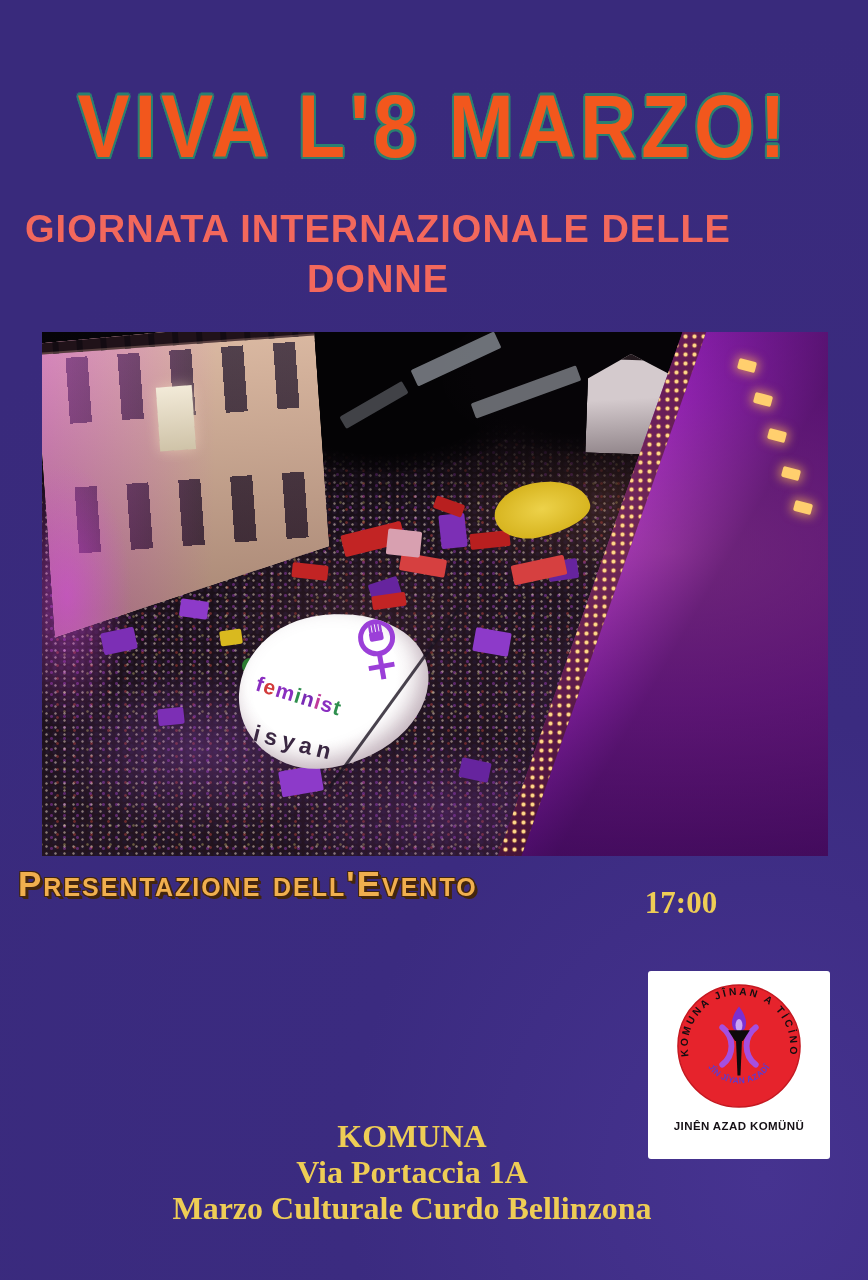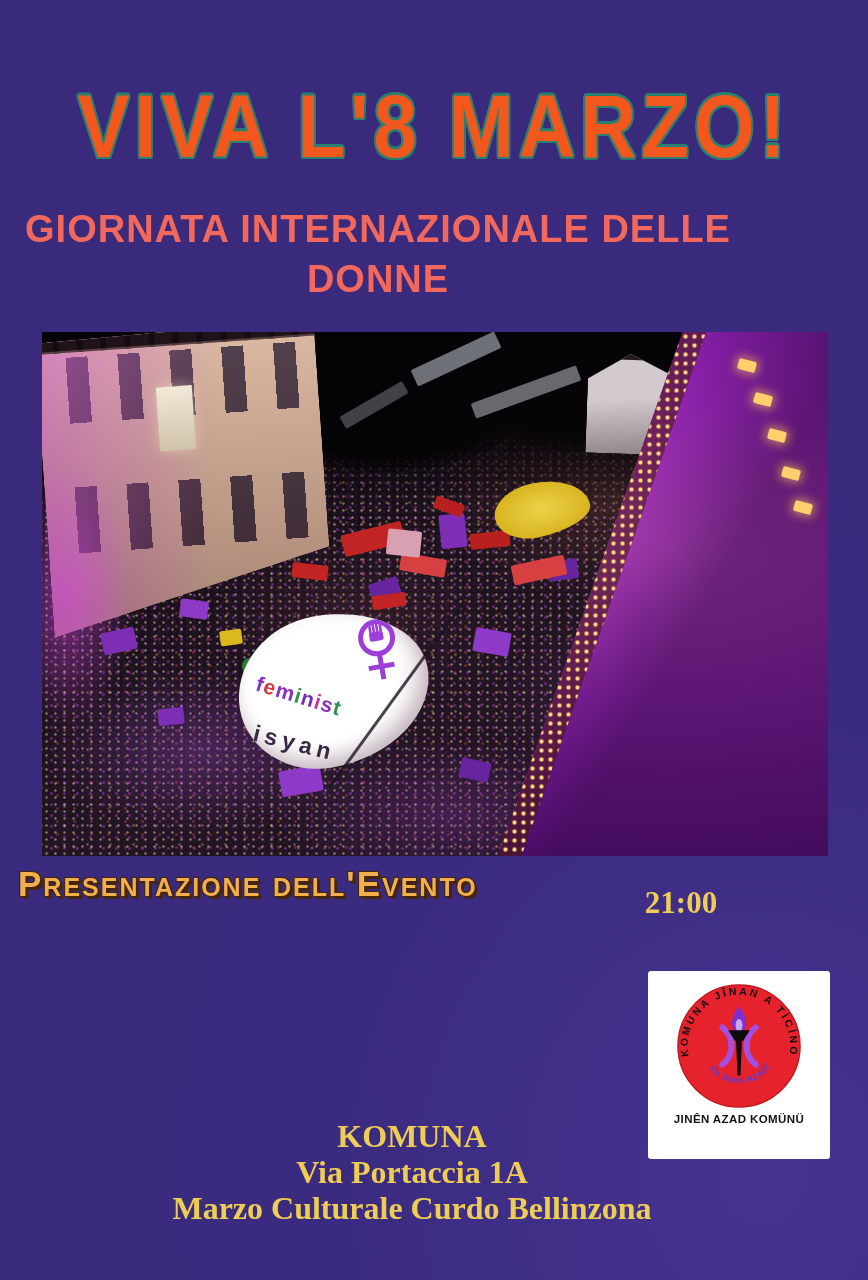--- a/index.html
+++ b/index.html
@@ -86,21 +86,21 @@
   .heading{
     position:absolute;left:18px;top:864px;font-weight:700;font-size:35px;letter-spacing:2px;
     font-variant:small-caps;color:#f1af4e;white-space:nowrap;
     text-shadow:2px 2px 0 #44260e,-1px 1px 0 #44260e,1px -1px 0 #44260e,-1px -1px 0 #44260e,3px 3px 0 #44260e;}
   .program{position:absolute;left:0;top:922px;width:400px;text-align:center;
     font-family:"Liberation Serif", serif;font-weight:700;font-size:52px;line-height:54px;color:#e4661b;}
   .datetime{position:absolute;left:536px;top:886px;width:290px;text-align:center;
     font-family:"Liberation Serif", serif;font-weight:700;font-size:31px;line-height:34px;color:#eecd55;}
   .logo-box{position:absolute;left:648px;top:971px;width:182px;height:188px;background:#ffffff;border-radius:3px;
     display:flex;flex-direction:column;align-items:center;justify-content:flex-start;padding-top:10px;box-sizing:border-box;}
-  .logo-caption{font-weight:700;font-size:11.5px;letter-spacing:0.4px;color:#151015;margin-top:2px;}
+  .logo-caption{font-weight:700;font-size:11.5px;letter-spacing:0.4px;color:#151015;margin-top:9px;}
   .venue{position:absolute;left:40px;top:1118px;width:744px;text-align:center;
     font-family:"Liberation Serif", serif;font-weight:700;font-size:32px;line-height:36px;color:#eecd55;}
 </style>
 </head>
 <body>
 
 <div class="poster">
 
   <div class="title">VIVA L'8 MARZO!</div>
 
@@ -177,21 +177,21 @@
         <div class="litwin" style="left: 726px; top: 98px;"></div>
         <div class="litwin" style="left: 740px; top: 136px;"></div>
         <div class="litwin" style="left: 752px; top: 170px;"></div>
       </div>
   </div>
 
   <div class="heading">Presentazione dell'Evento</div>
 
 
   <div class="datetime">
-    <div>21:00</div>
+    <div>17:00</div>
   </div>
 
   <div class="logo-box">
     <svg width="158" height="130" viewBox="0 0 160 132">
       <defs>
         <path id="arcTop" d="M 31.1,83.8 A 52,52 0 1 1 128.9,83.8" fill="none"></path>
         <path id="arcBot" d="M 48.9,87.8 A 38,38 0 0 0 111.1,87.8" fill="none"></path>
       </defs>
       <circle cx="80" cy="66" r="62" fill="#e6232c" stroke="#c41820" stroke-width="1.5"></circle>
       <path d="M 63,47 A 24,24 0 0 1 63,85" fill="none" stroke="#a44fe0" stroke-width="6" stroke-linecap="round"></path>

